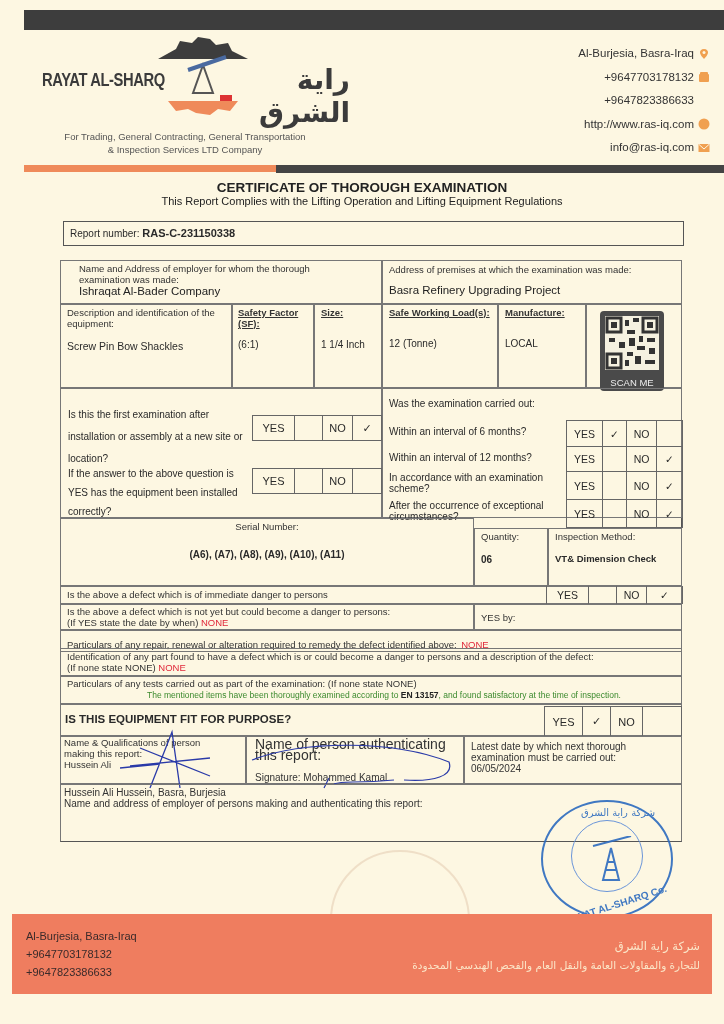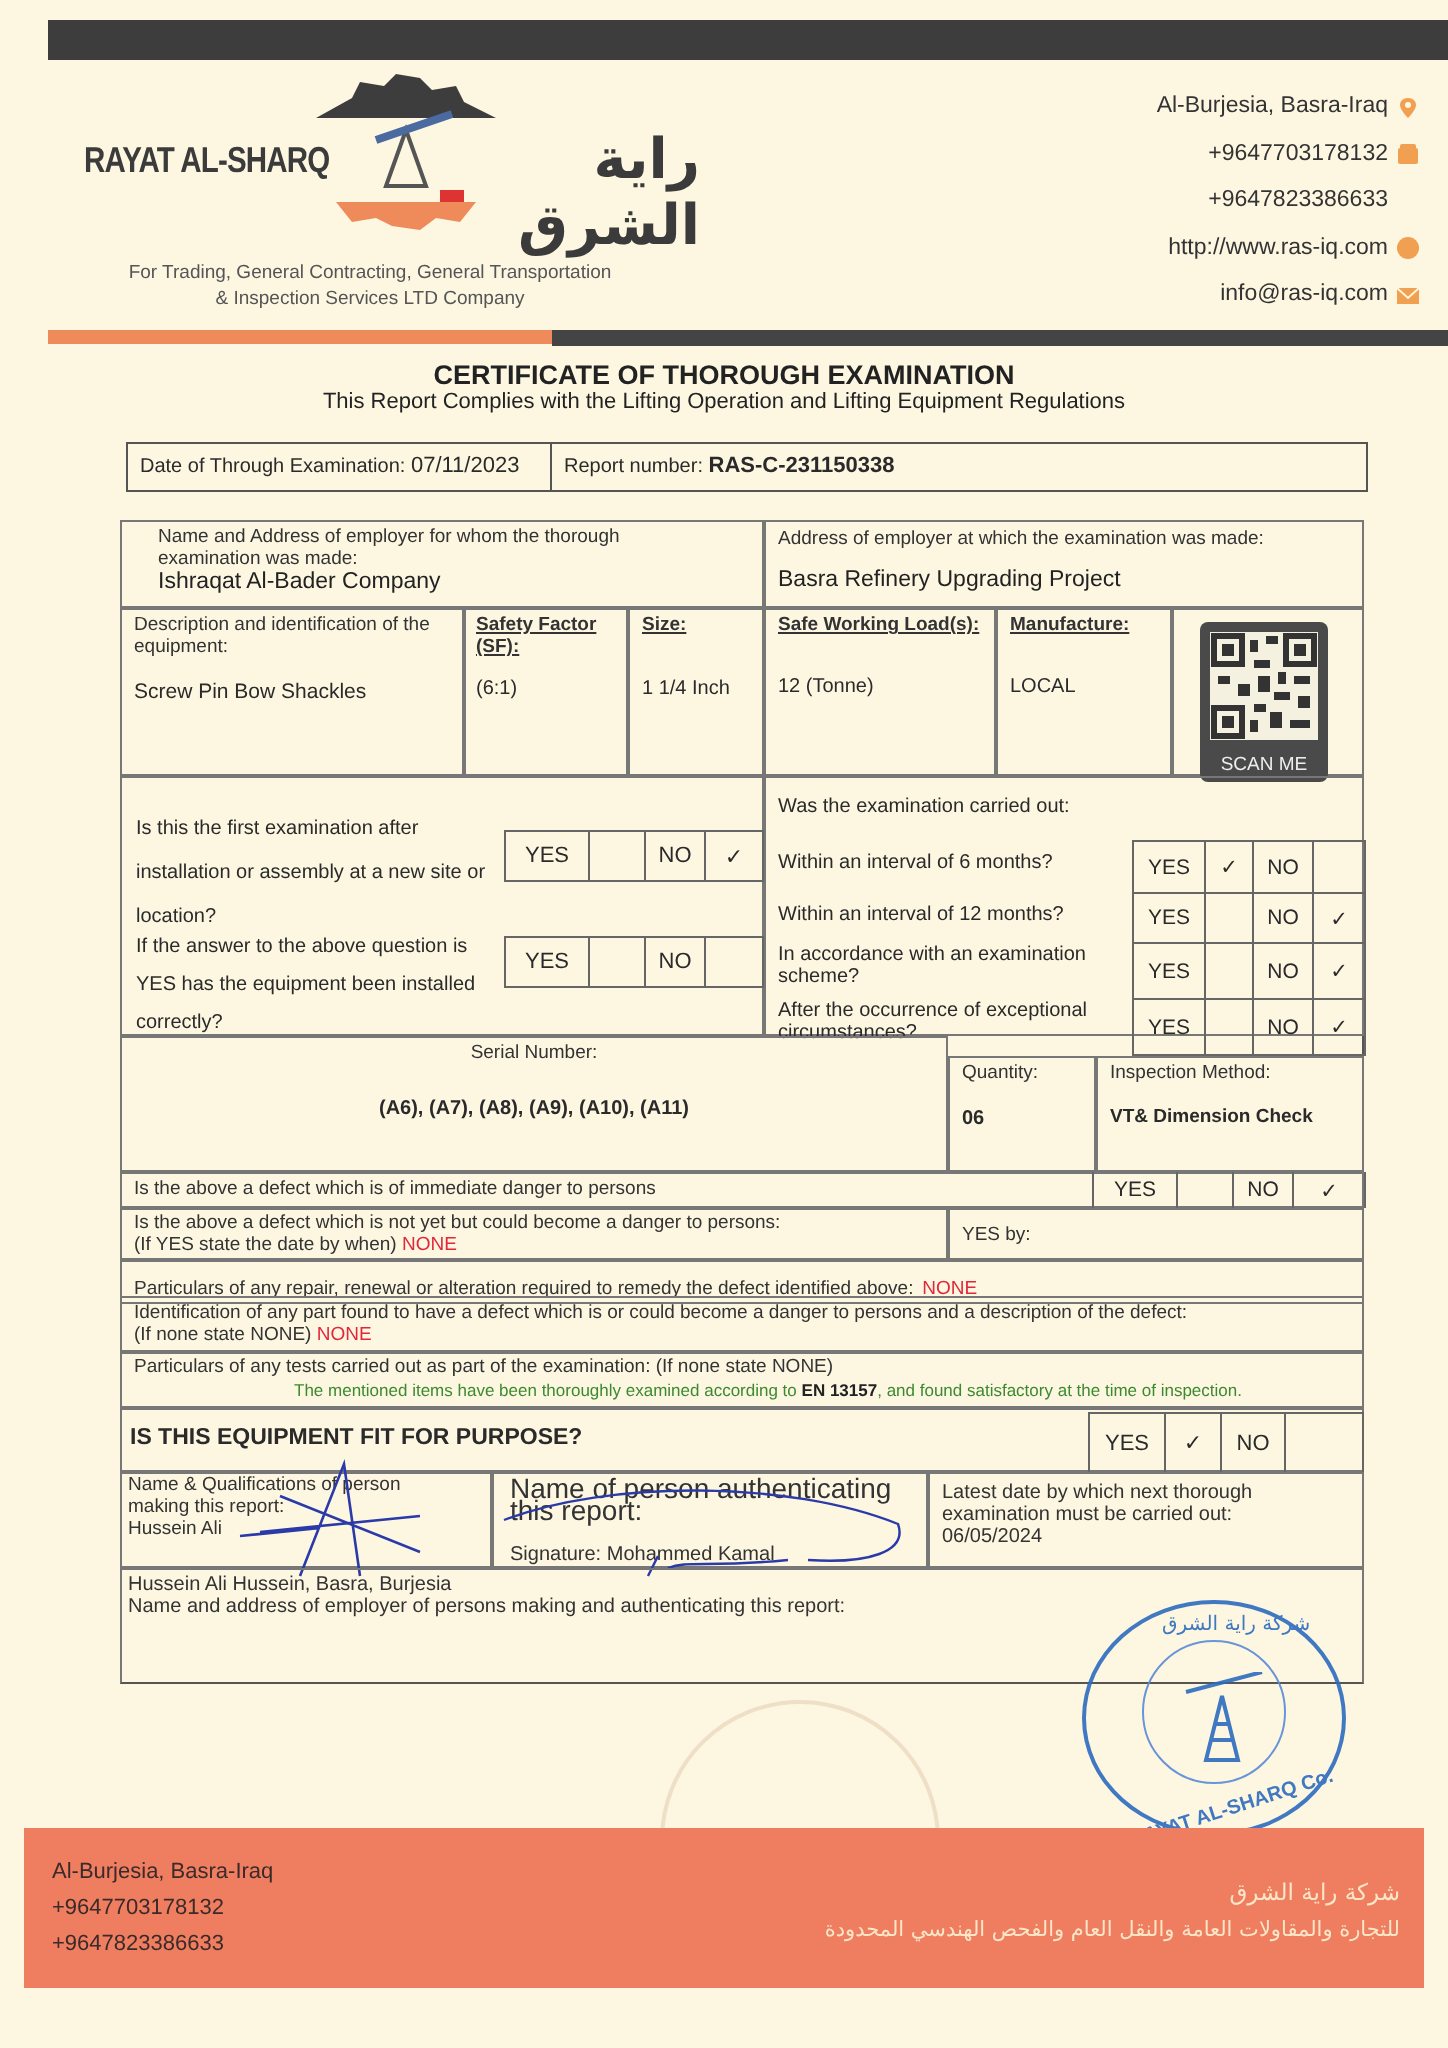--- a/index.html
+++ b/index.html
@@ -111,40 +111,36 @@
     </div>
 </div>
 
 <div class="stripe orange"></div>
 <div class="stripe gray"></div>
 
 <div class="title">CERTIFICATE OF THOROUGH EXAMINATION</div>
 <div class="subtitle">This Report Complies with the Lifting Operation and Lifting Equipment Regulations</div>
 
 <div class="datebar">
-  <div style="width:212px">
-    <span>Date of Through Examination:</span>
-    <span class="val">07/11/2023</span>
-  </div>
   <div style="flex:1">
     <span>Report number:</span>
     <b>RAS-C-231150338</b>
   </div>
 </div>
 
 <div>
 
   <div class="cell" style="left:60px;top:260px;width:622px;height:582px;border-color:#555;"></div>
 
   <div class="cell" style="left:60px;top:260px;width:322px;height:44px;padding:2px 18px;">
     <div class="lbl">Name and Address of employer for whom the thorough examination was made:</div>
     <div class="big">Ishraqat Al-Bader Company</div>
   </div>
   <div class="cell" style="left:382px;top:260px;width:300px;height:44px;padding:3px 6px;">
-    <div class="lbl">Address of employer at which the examination was made:</div>
+    <div class="lbl">Address of premises at which the examination was made:</div>
     <div class="big" style="margin-top:9px">Basra Refinery Upgrading Project</div>
   </div>
 
   <div class="cell" style="left:60px;top:304px;width:172px;height:84px;padding:2px 6px;">
     <div class="lbl">Description and identification of the equipment:</div>
     <div style="font-size:10.5px;margin-top:11px">Screw Pin Bow Shackles</div>
   </div>
   <div class="cell" style="left:232px;top:304px;width:82px;height:84px;padding:2px 5px;">
     <div class="lbl u">Safety Factor (SF):</div>
     <div style="font-size:10px;margin-top:10px">(6:1)</div>

